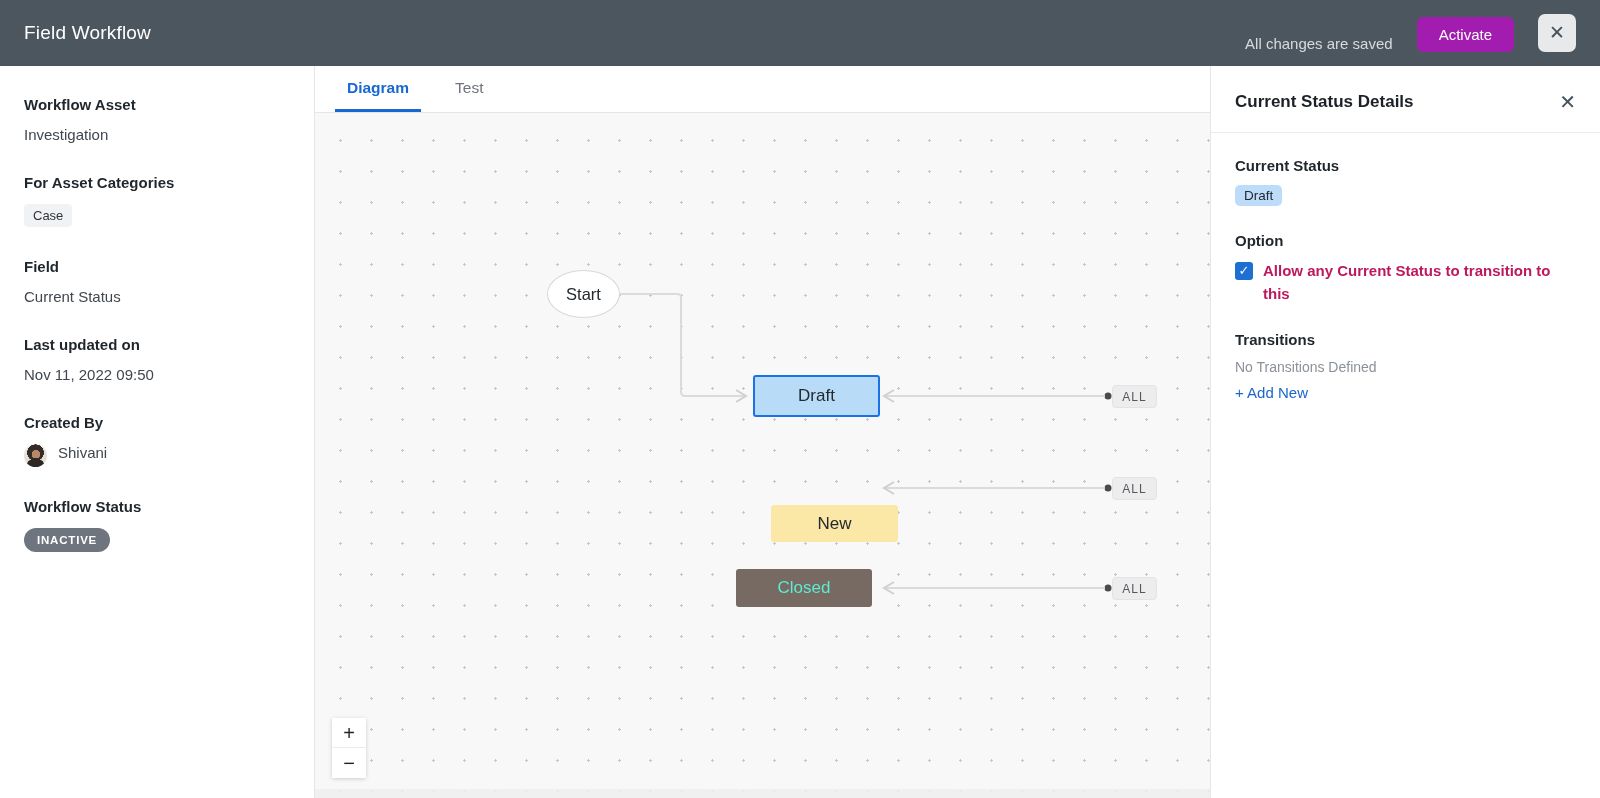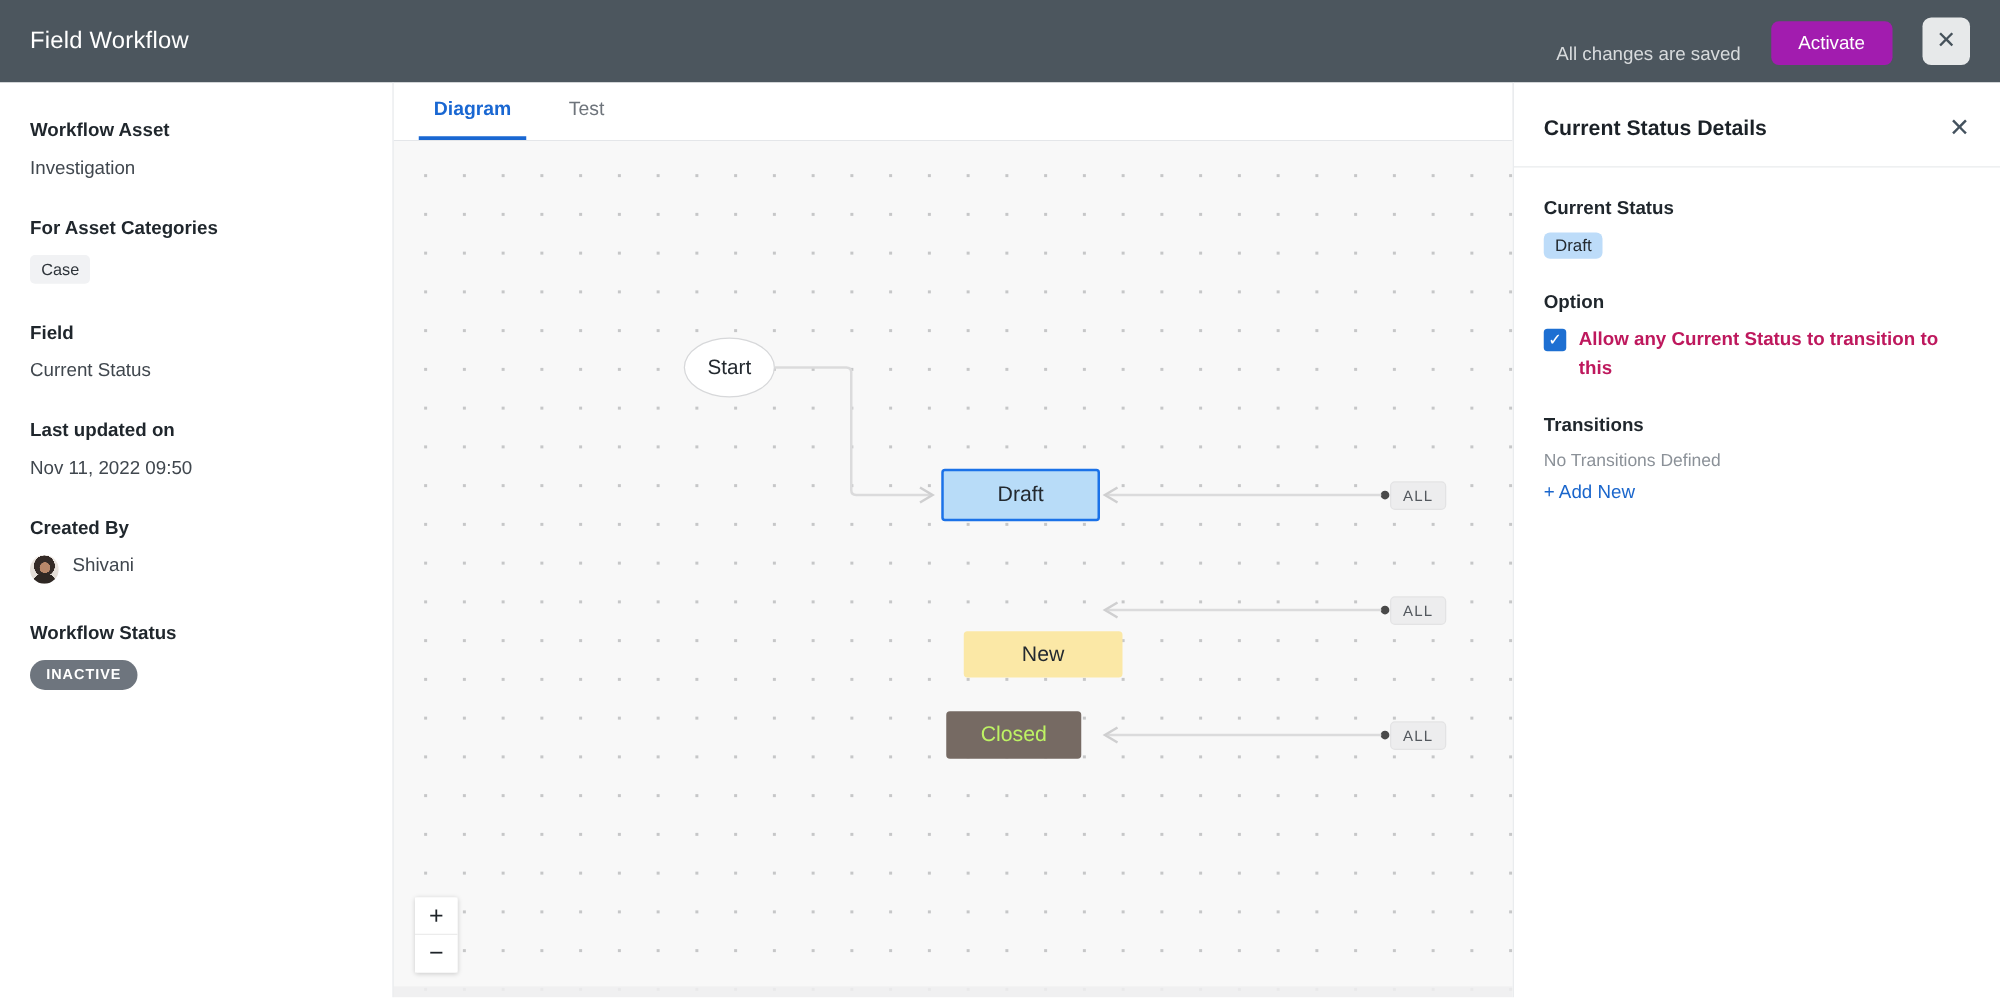--- a/index.html
+++ b/index.html
@@ -52,22 +52,22 @@
     background-size:31px 31px; background-position:10px 12px; }
 
   .node { position:absolute; display:flex; align-items:center; justify-content:center;
     font-size:17px; color:#23292F; cursor:pointer; }
   .node-start { left:232px; top:157px; width:73px; height:48px; background:#fff;
     border:1px solid #D7D8DA; border-radius:50%; font-size:16.5px; }
   .node-draft { left:438px; top:262px; width:127px; height:42px; background:#B8DCF8;
     border:2px solid #1B72E8; border-radius:3px; }
   .node-new { left:456px; top:356px; width:127px; height:37px; background:#FBE8A6;
     border-radius:3px;margin-top:36px; }
-  .node-closed { left:442px; top:456px; width:108px; height:38px; background:#766A63;
-    border-radius:3px; color:#bef264; }
+  .node-closed { left:421px; top:456px; width:136px; height:38px; background:#766A63;
+    border-radius:3px; color:#5eead4; }
 
   .all-badge { position:absolute; left:797px; width:45px; height:23px; background:#EDEDEE;
     border:1px solid #E3E3E4; border-radius:4px; display:flex; align-items:center;
     justify-content:center; font-size:12px; letter-spacing:1px; color:#53585E; cursor:pointer; }
 
   .edges { position:absolute; left:0; top:0; width:100%; height:100%; }
 
   .zoom-ctrl { position:absolute; left:17px; top:605px; width:34px; display:flex;
     flex-direction:column; background:#fff; border-radius:2px;
     box-shadow:0 1px 4px rgba(0,0,0,.18); }

